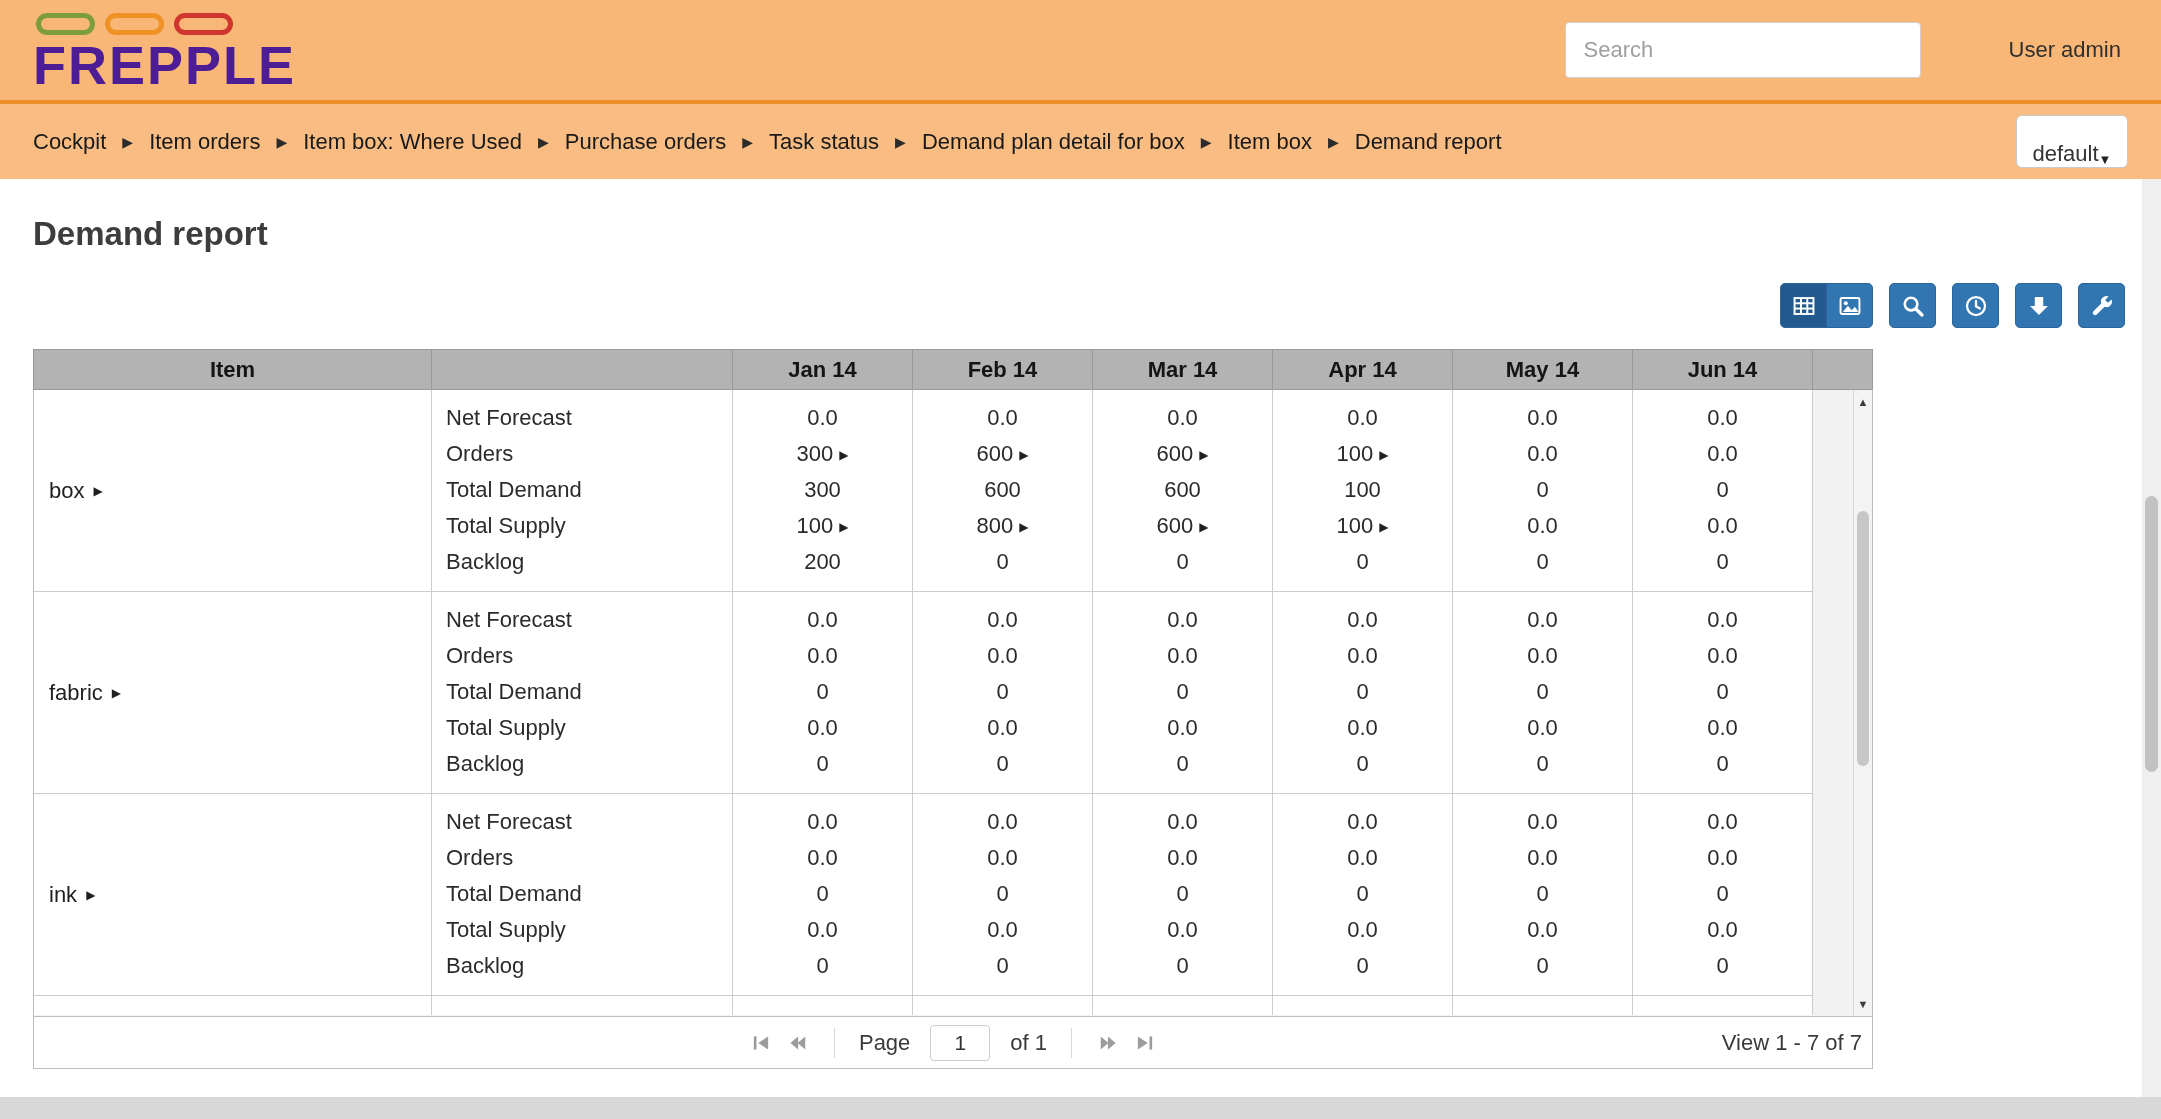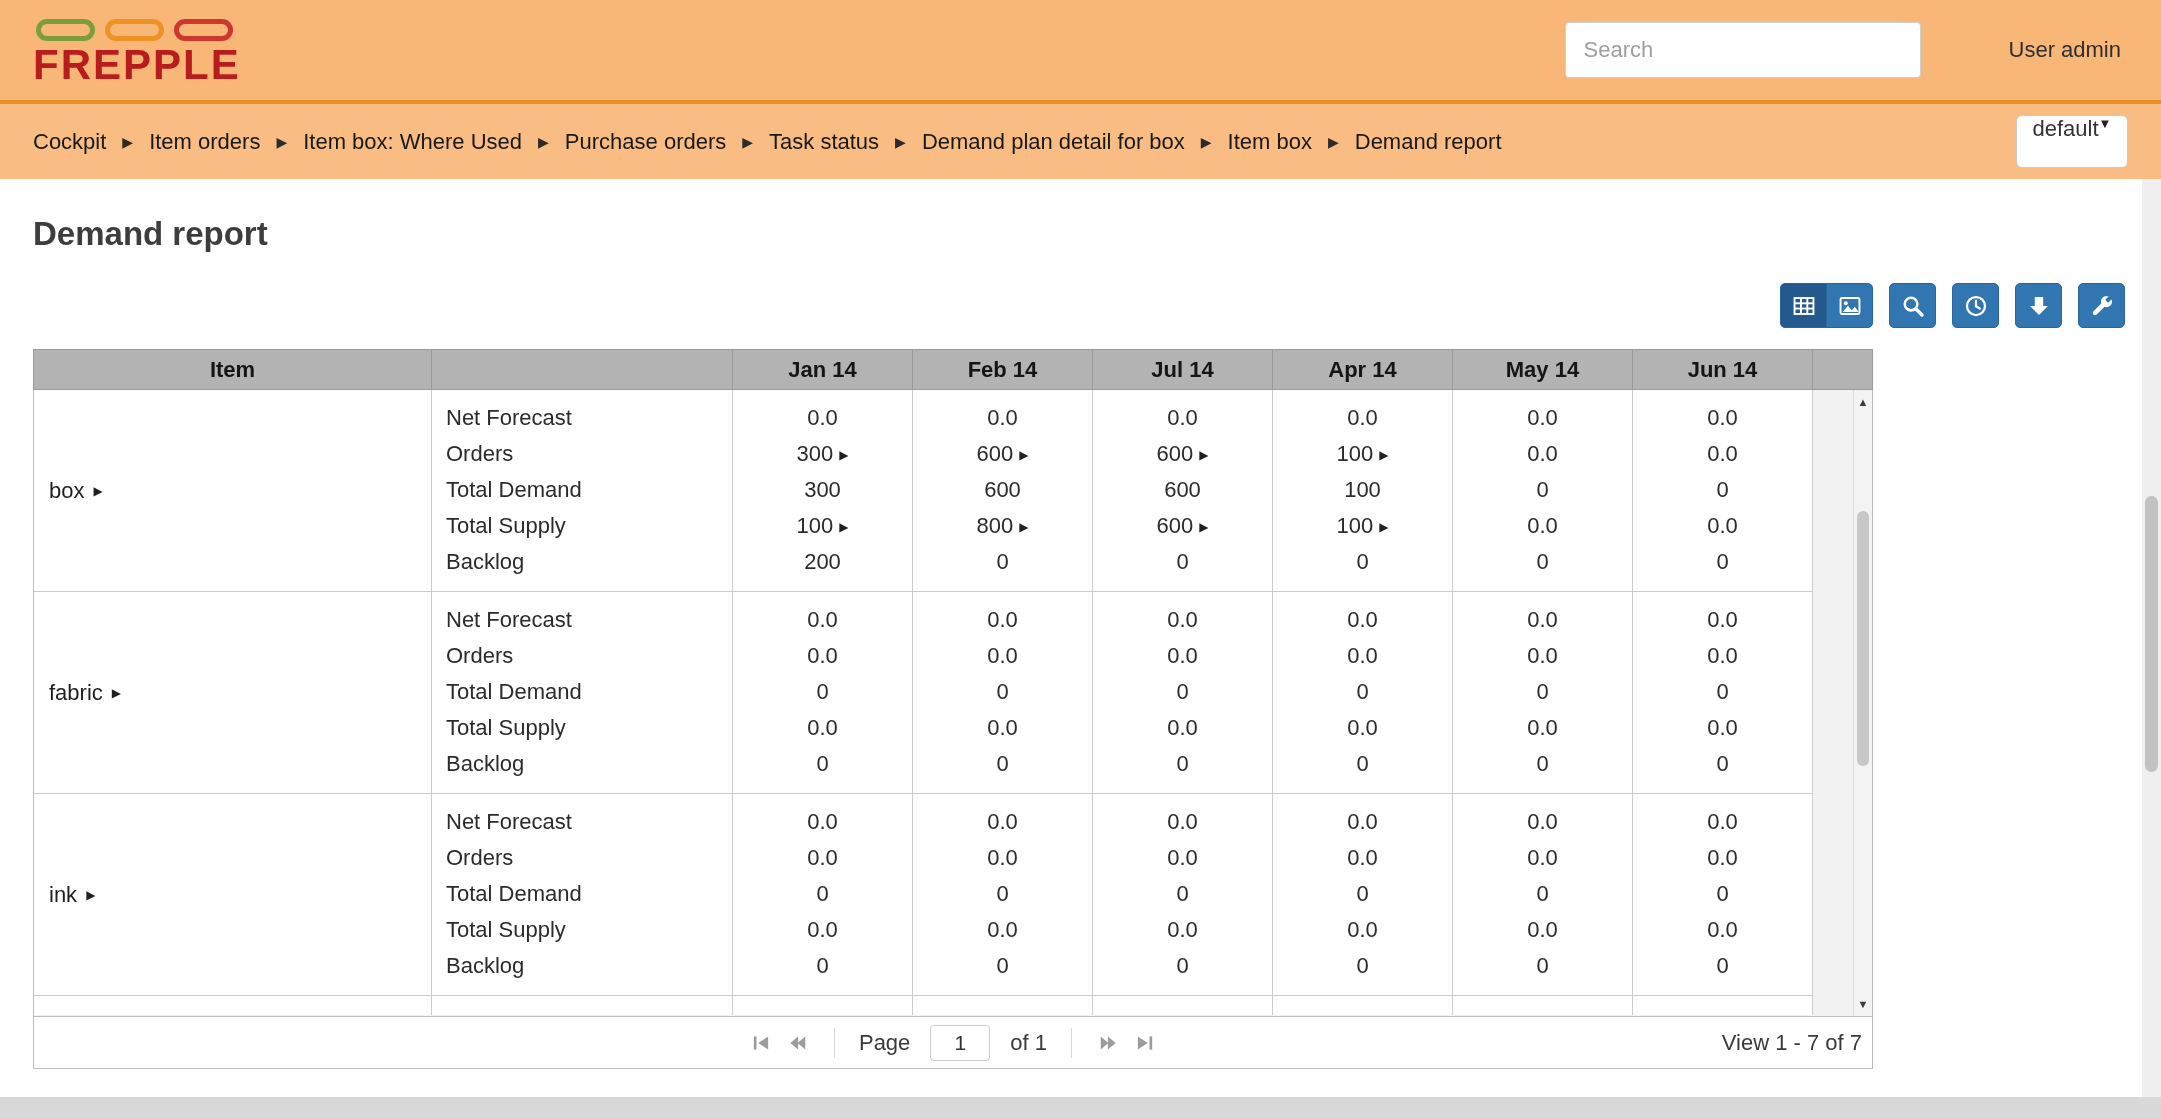--- a/index.html
+++ b/index.html
@@ -10,35 +10,35 @@
   
   .navbar{position:absolute;left:0;top:0;width:2161px;height:104px;background:#f8b777;
     border-bottom:4px solid #ee8e29;box-sizing:border-box;display:flex;align-items:center;
     padding:0 40px 0 33px;}
   .logo{display:flex;flex-direction:column;justify-content:center;margin-right:52px;cursor:pointer;}
   .logo-pills{display:flex;gap:10px;height:22px;margin:4px 0 3px 3px;}
   .pill{width:59px;height:22px;border-radius:12px;box-sizing:border-box;background:transparent;}
   .pill.green{border:5px solid #7d9d3c;}
   .pill.orange{border:5px solid #ef9226;}
   .pill.red{border:5px solid #cf372e;}
-  .brand-text{font-size:42px;font-weight:800;color:#b91c1c;line-height:1.0;letter-spacing:2px;}
+  .brand-text{font-size:54px;font-weight:800;color:#4c1d95;line-height:1.0;letter-spacing:2px;}
   .menu{display:flex;align-items:center;gap:47px;}
   .menu-item{font-size:22px;color:#333;cursor:pointer;white-space:nowrap;}
   .search-input{margin-left:auto;width:356px;height:56px;box-sizing:border-box;border:1px solid #cfcfcf;
     border-radius:4px;font-size:22px;padding:0 18px;color:#333;outline:none;font-family:Liberation Sans, sans-serif;background:#fff;}
   .search-input::placeholder{color:#9e9e9e;}
   .user-label{margin-left:88px;font-size:22px;color:#2f2f2f;white-space:nowrap;cursor:pointer;}
 
   
   .breadcrumb-bar{position:absolute;top:104px;left:0;width:2161px;height:75px;background:#f9bd83;
     display:flex;align-items:center;padding:0 33px;box-sizing:border-box;}
   .crumb{font-size:22px;color:#191919;cursor:pointer;white-space:nowrap;}
   .crumb-sep{font-size:14px;color:#2b2b2b;margin:0 16px;}
   .view-btn{position:absolute;top:11px;right:33px;height:53px;min-width:112px;background:#fff;
-    border:1px solid #c9c9c9;border-radius:6px;display:flex;align-items:flex-start;justify-content:center;
+    border:1px solid #c9c9c9;border-radius:6px;display:flex;align-items:flex-end;justify-content:center;
     font-size:22px;color:#333;cursor:pointer;padding:0 0;font-family:inherit;}
   .view-caret{font-size:13px;color:#222;}
 
   
   .content{position:absolute;top:179px;left:0;width:2161px;height:918px;background:#fff;}
   .page-title{position:absolute;top:36px;left:33px;font-size:33px;font-weight:600;color:#3d3d3d;}
 
   .toolbar{position:absolute;top:104px;right:36px;display:flex;align-items:center;}
   .tb-btn{width:47px;height:45px;background:#3276b1;border:1px solid #2a659c;border-radius:5px;
     margin-left:16px;display:flex;align-items:center;justify-content:center;cursor:pointer;padding:0;}
@@ -191,21 +191,21 @@
         </span>
       </button>
     </div>
 
   <div class="grid">
     <div class="grid-header">
         <div class="h-cell h-item">Item</div>
         <div class="h-cell h-measure"></div>
         <div class="h-cell h-month">Jan 14</div>
         <div class="h-cell h-month">Feb 14</div>
-        <div class="h-cell h-month">Jul 14</div>
+        <div class="h-cell h-month">Mar 14</div>
         <div class="h-cell h-month">Apr 14</div>
         <div class="h-cell h-month">May 14</div>
         <div class="h-cell h-month">Jun 14</div>
         <div class="h-filler"></div>
       </div>
     <div class="grid-body">
       <div class="row-group">
           <div class="cell-item">
             <span class="item-label">box</span>
             <span class="item-arrow">▶</span>

